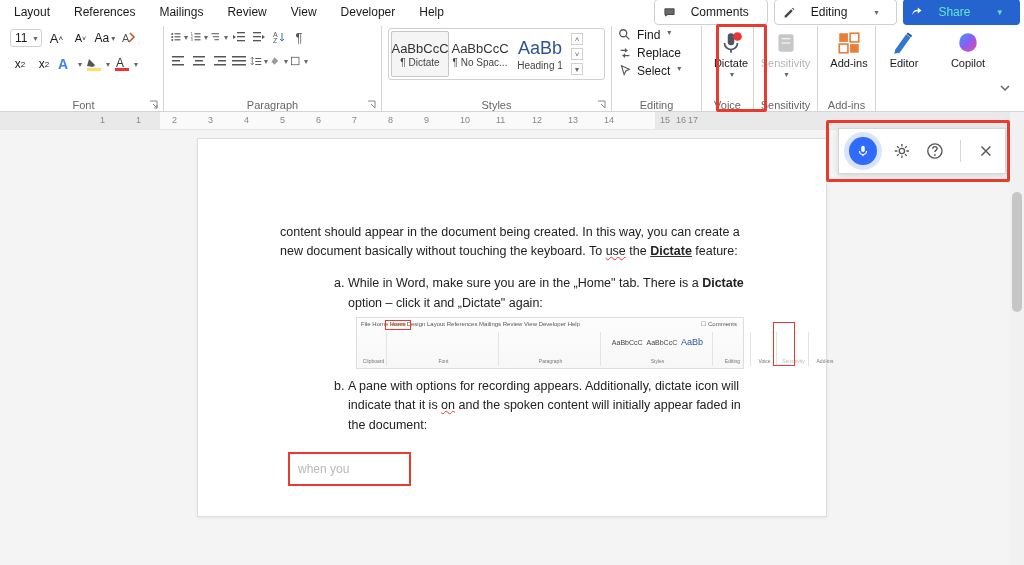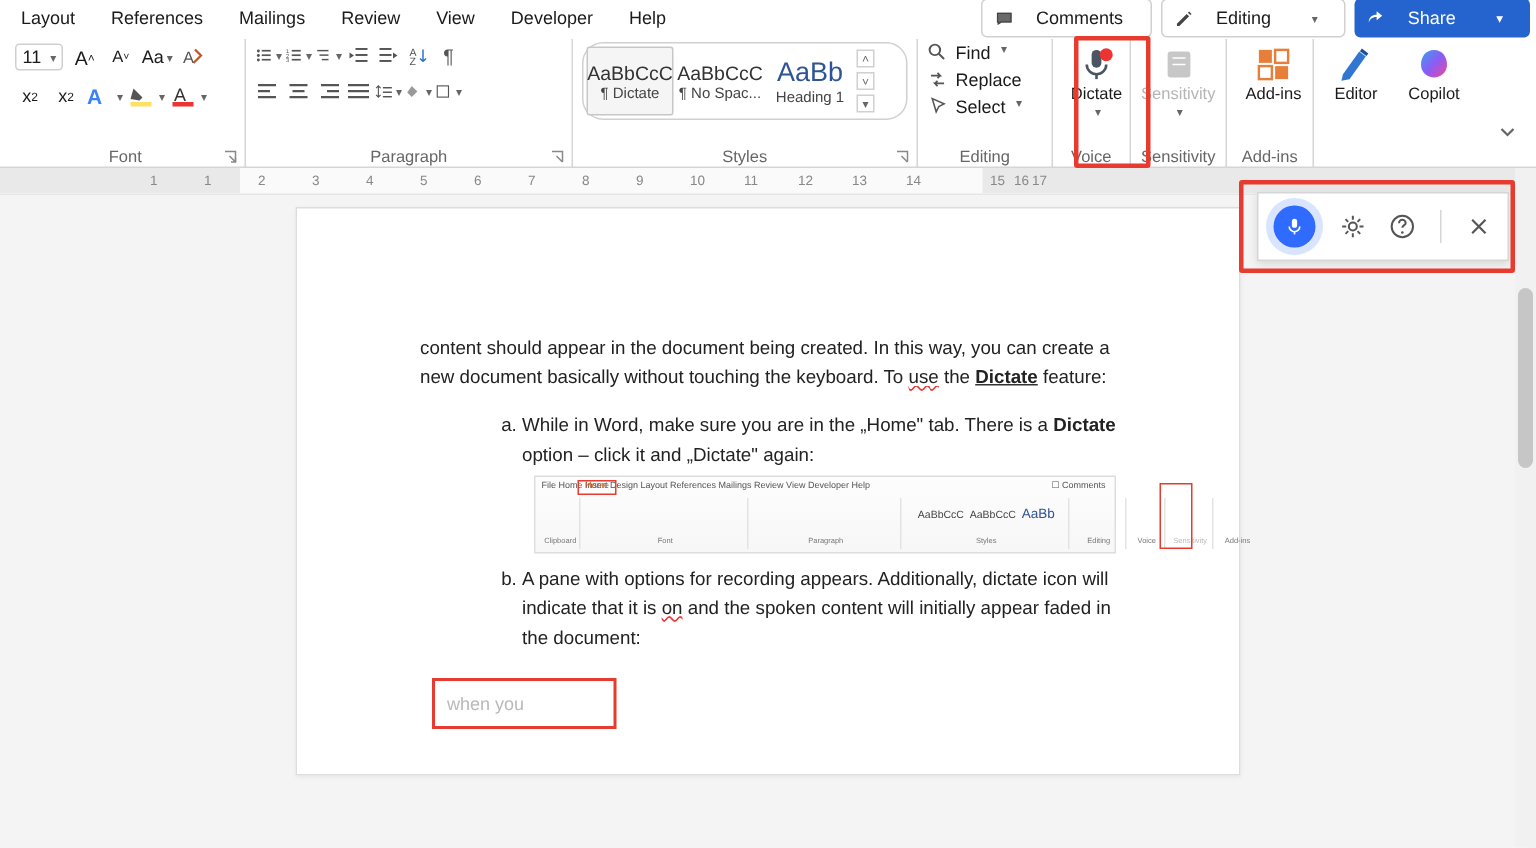--- a/index.html
+++ b/index.html
@@ -16,39 +16,39 @@
     --link:#1a4a8b;
   }
   *{box-sizing:border-box;}
   body{margin:0;font-family:"Segoe UI",Arial,sans-serif;font-size:12px;color:var(--text);background:var(--page-bg);width:1024px;height:565px;overflow:hidden;position:relative;}
   
   .menubar{height:24px;background:var(--body-bg);display:flex;align-items:center;padding:0 4px;gap:4px;font-size:12px;}
   .menubar span{padding:3px 10px;border-radius:4px;}
   .top-right{margin-left:auto;display:flex;gap:6px;align-items:center;}
   .chip{display:flex;align-items:center;gap:5px;border:1px solid var(--border);border-radius:4px;padding:2px 8px;font-size:12px;}
   .chip svg{width:13px;height:13px;}
-  .share{background:var(--blue-share);color:#ffffff;border:none;display:flex;align-items:center;gap:5px;padding:3px 8px 3px 8px;border-radius:4px;font-size:12px;}
+  .share{background:var(--blue-share);color:#5eead4;border:none;display:flex;align-items:center;gap:5px;padding:3px 8px 3px 8px;border-radius:4px;font-size:12px;}
   .share .chev{font-size:9px;margin-left:2px;}
   .share svg{fill:#fff;width:12px;height:12px;}
   
   .ribbon{background:var(--body-bg);border-bottom:1px solid var(--ribbon-border);height:88px;display:flex;padding:2px 4px 0 4px;}
   .group{display:flex;flex-direction:column;height:86px;border-right:1px solid var(--ribbon-border);padding:2px 6px 14px 6px;position:relative;justify-content:flex-start;}
   .group:last-child{border-right:none;}
   .group-label{position:absolute;bottom:1px;left:0;right:0;text-align:center;font-size:11px;color:var(--muted);}
   .dialog-launcher{position:absolute;right:4px;bottom:3px;width:10px;height:10px;}
   .dialog-launcher svg{width:10px;height:10px;fill:#8a8a8a;}
-  .row{display:flex;align-items:center;gap:8px;}
+  .row{display:flex;align-items:center;gap:20px;}
   .icon-btn{display:inline-flex;align-items:center;justify-content:center;min-width:20px;height:20px;border-radius:3px;}
   .chev-sm{font-size:8px;color:#666;margin-left:2px;}
   
   .font-size-box{border:1px solid var(--border);border-radius:3px;padding:1px 4px;display:flex;align-items:center;gap:4px;font-size:12px;}
   
   .mini{width:18px;height:18px;display:inline-flex;align-items:center;justify-content:center;}
   
-  .style-gal{display:flex;gap:2px;border:1px solid var(--border);border-radius:14px;padding:2px;height:52px;}
+  .style-gal{display:flex;gap:2px;border:1px solid var(--border);border-radius:3px;padding:2px;height:52px;}
   .style-box{width:58px;height:46px;display:flex;flex-direction:column;align-items:center;justify-content:center;border:1px solid transparent;border-radius:2px;font-size:10px;color:#444;gap:1px;}
   .style-box.sel{border:1px solid #c7c7c7;background:#f5f5f5;}
   .style-prev{font-size:13px;color:#333;}
   .style-prev.h{font-size:18px;color:#2f5496;}
   .style-name{font-size:10px;}
   .gal-expand{width:14px;display:flex;flex-direction:column;justify-content:space-between;padding:2px 0;}
   .gal-expand div{width:12px;height:12px;border:1px solid var(--border);display:flex;align-items:center;justify-content:center;font-size:8px;color:#666;}
   
   .edit-item{display:flex;gap:5px;font-size:12px;height:18px;}
   .edit-item svg{width:14px;height:14px;}

